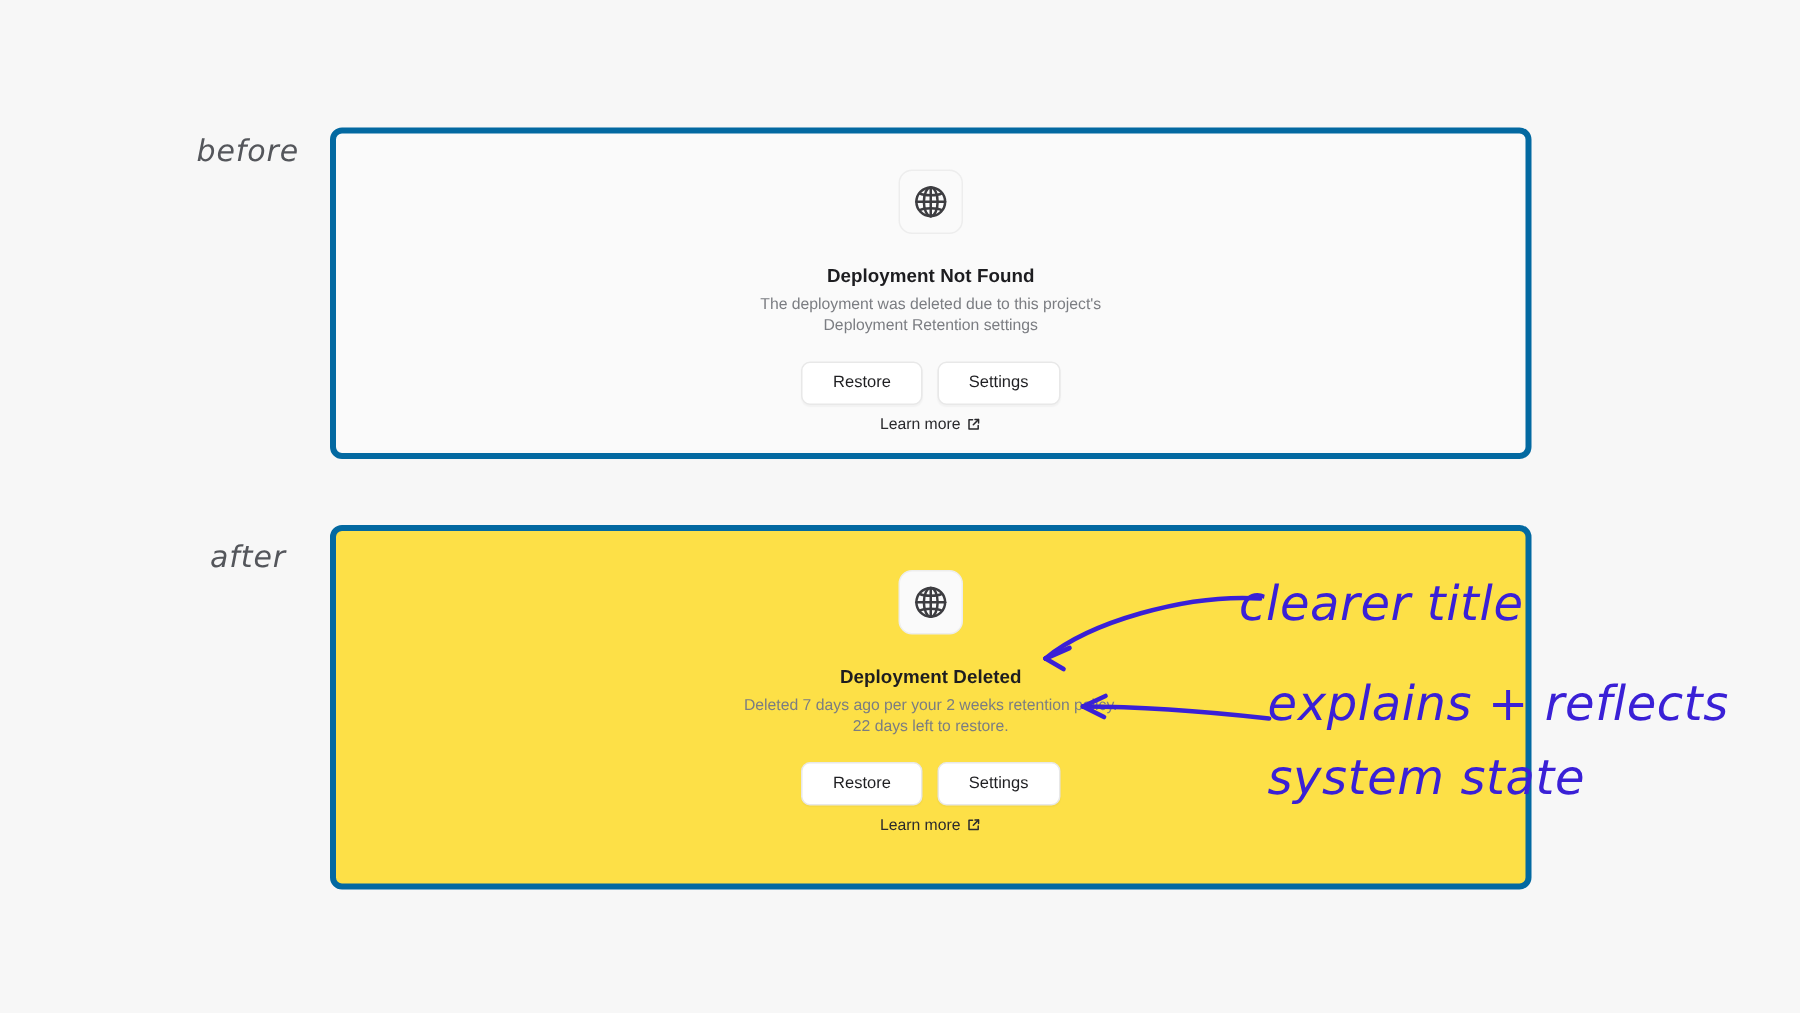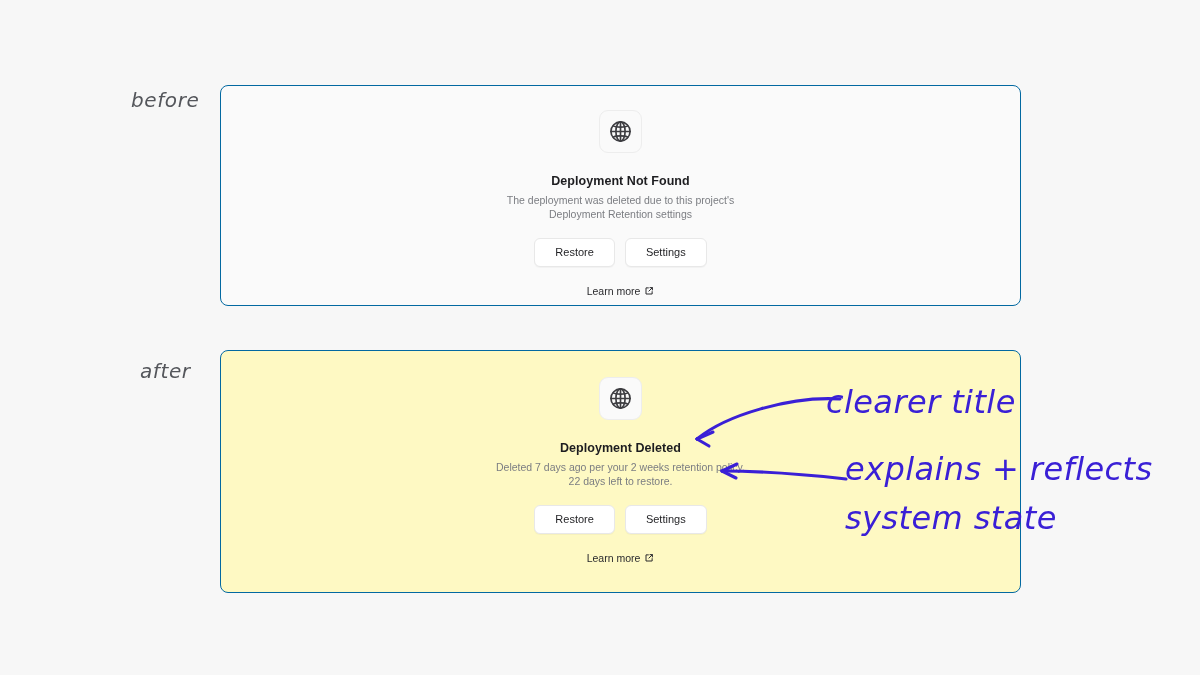--- a/index.html
+++ b/index.html
@@ -30,37 +30,37 @@
     color: #54565b;
     white-space: nowrap;
   }
   #label-before { left: 131px; top: 88px; }
   #label-after  { left: 140px; top: 359px; }
 
   
   .card {
     position: absolute;
     background: #fdfdfd;
-    border: 1px solid #0369a1;
+    border: 4px solid #0369a1;
     border-radius: 8px;
     box-sizing: border-box;
   }
   #card-before {
     left: 220px;
     top: 85px;
     width: 801px;
     height: 221px;
     background: #fafafa;
   }
   #card-after {
     left: 220px;
     top: 350px;
     width: 801px;
     height: 243px;
-    background: #fef9c3;
+    background: #fde047;
   }
 
   .card-inner {
     position: absolute;
     left: 0;
     right: 0;
     top: 0;
     display: flex;
     flex-direction: column;
     align-items: center;
@@ -114,21 +114,21 @@
     font-size: 11px;
     color: #1f1f22;
     font-family: "Liberation Sans", sans-serif;
     cursor: pointer;
     line-height: 13px;
     box-shadow: 0 1px 1px rgba(0,0,0,0.035);
   }
 
   
   .learn-more {
-    margin-top: 18px;
+    margin-top: 7px;
     display: inline-flex;
     align-items: center;
     gap: 4px;
     font-size: 10.5px;
     color: #2a2a2d;
     text-decoration: none;
     cursor: pointer;
   }
   .learn-more svg { display: block; }
 

